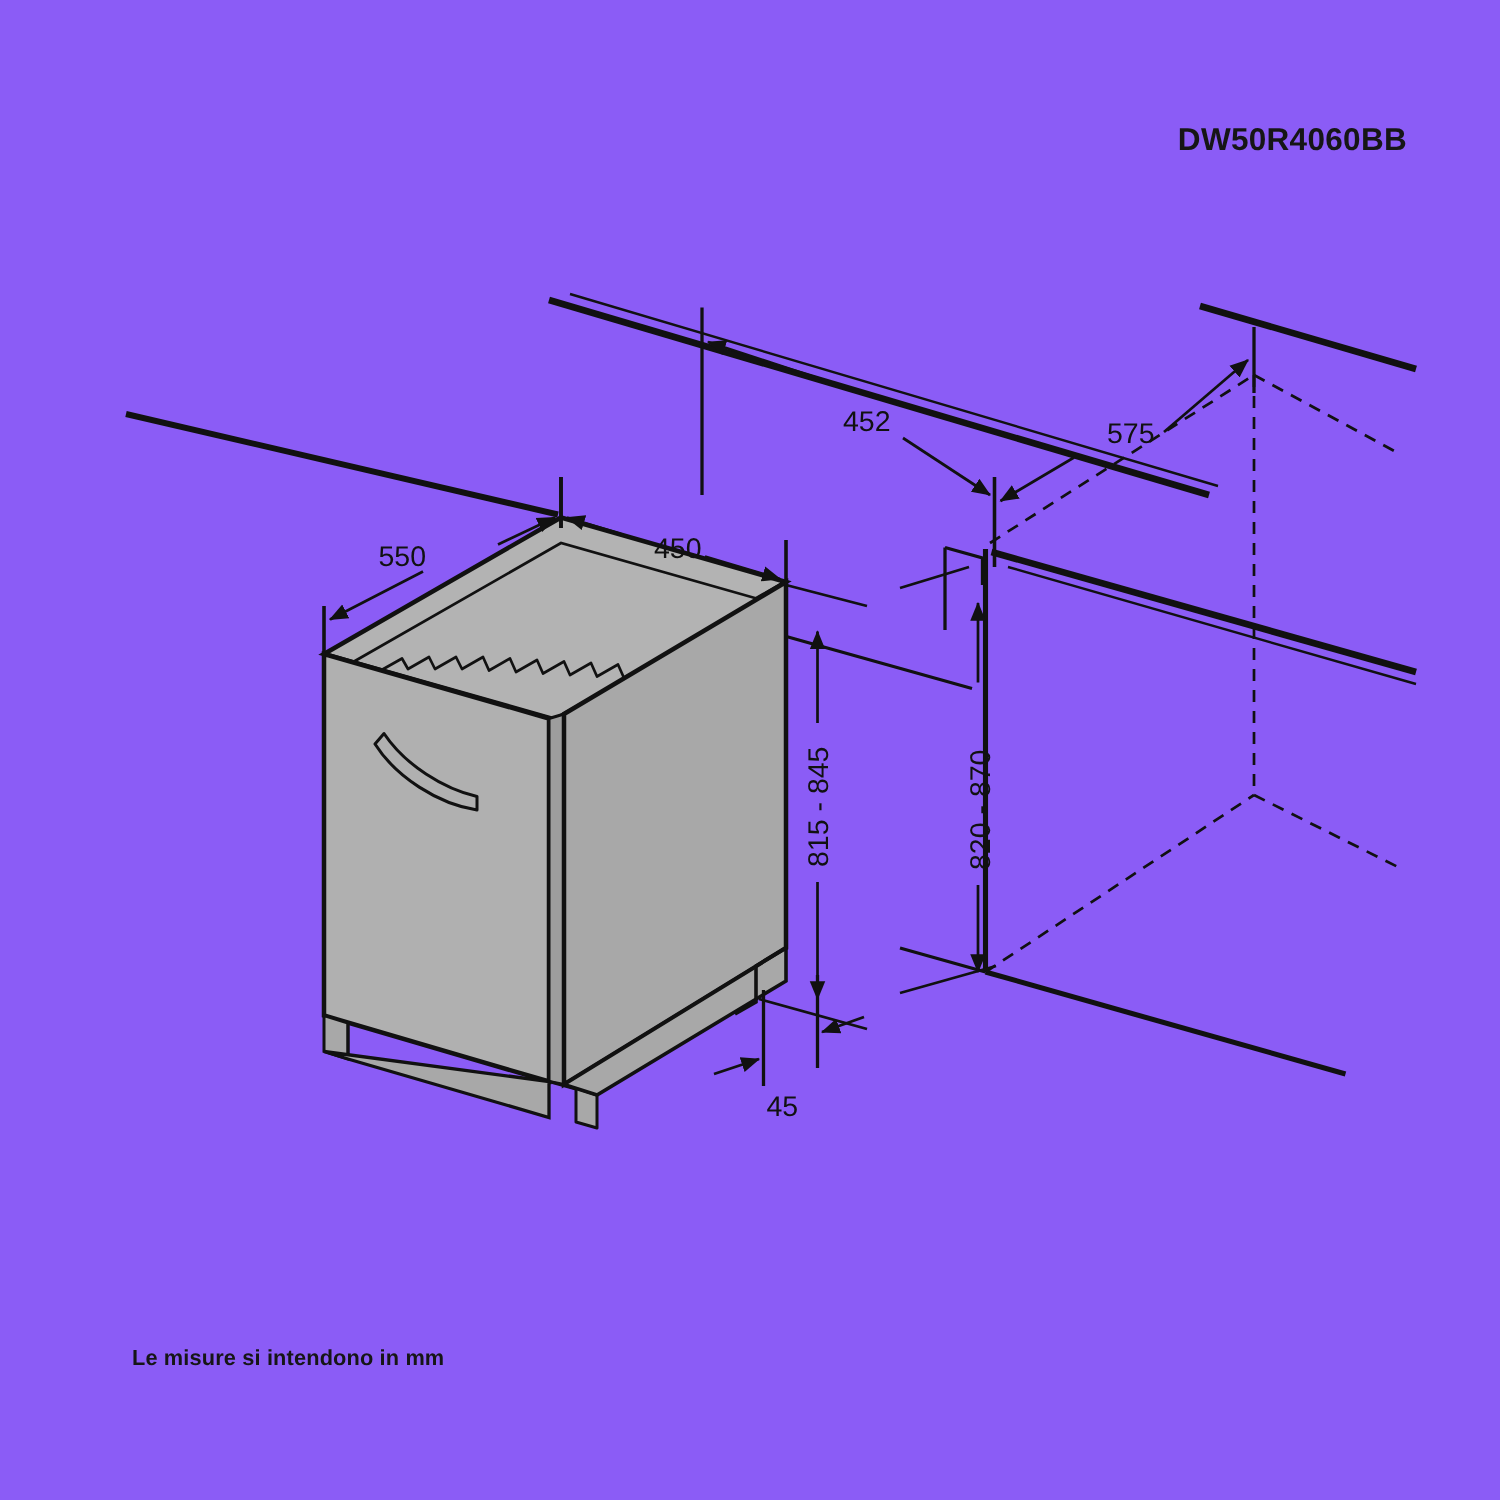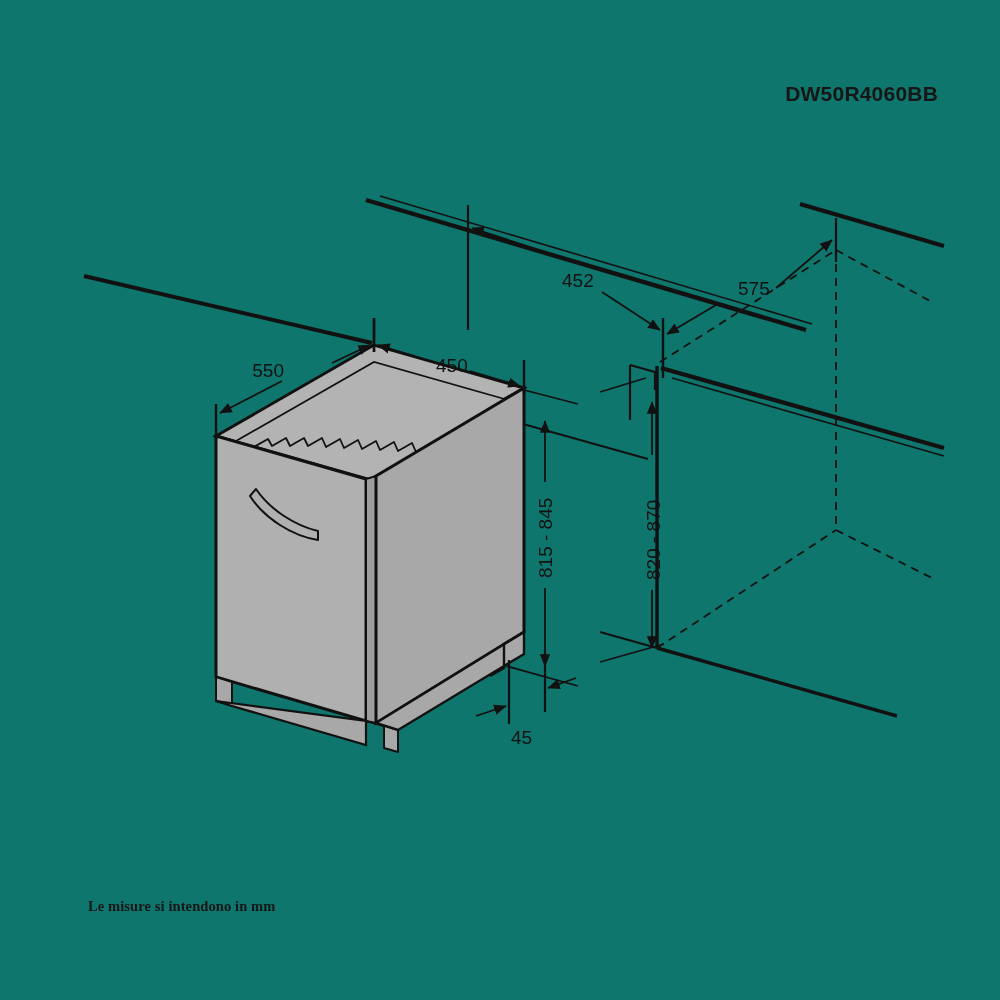--- a/index.html
+++ b/index.html
@@ -12,21 +12,21 @@
     width: 1000px;
     height: 1000px;
     font-family: "Liberation Sans", sans-serif;
     position: relative;
     overflow: hidden;
   }
   #page {
     position: relative;
     width: 1000px;
     height: 1000px;
-    background: #0f766e;
+    background: #8b5cf6;
   }
   #model-title {
     position: absolute;
     right: 62px;
     top: 82px;
     font-size: 21px;
     font-weight: bold;
     letter-spacing: 0.2px;
     color: #161616;
     font-family: "Liberation Sans", sans-serif;
@@ -34,21 +34,21 @@
     text-align: right;
   }
   #units-note {
     position: absolute;
     left: 88px;
     top: 898px;
     font-size: 14.5px;
     font-weight: bold;
     color: #161616;
     letter-spacing: 0.1px;
-    font-family: Liberation Serif, serif;
+    font-family: Liberation Sans, sans-serif;
     white-space: nowrap;
   }
   #drawing {
     position: absolute;
     left: 0;
     top: 0;
     width: 1000px;
     height: 1000px;
   }
   .dim-text {

